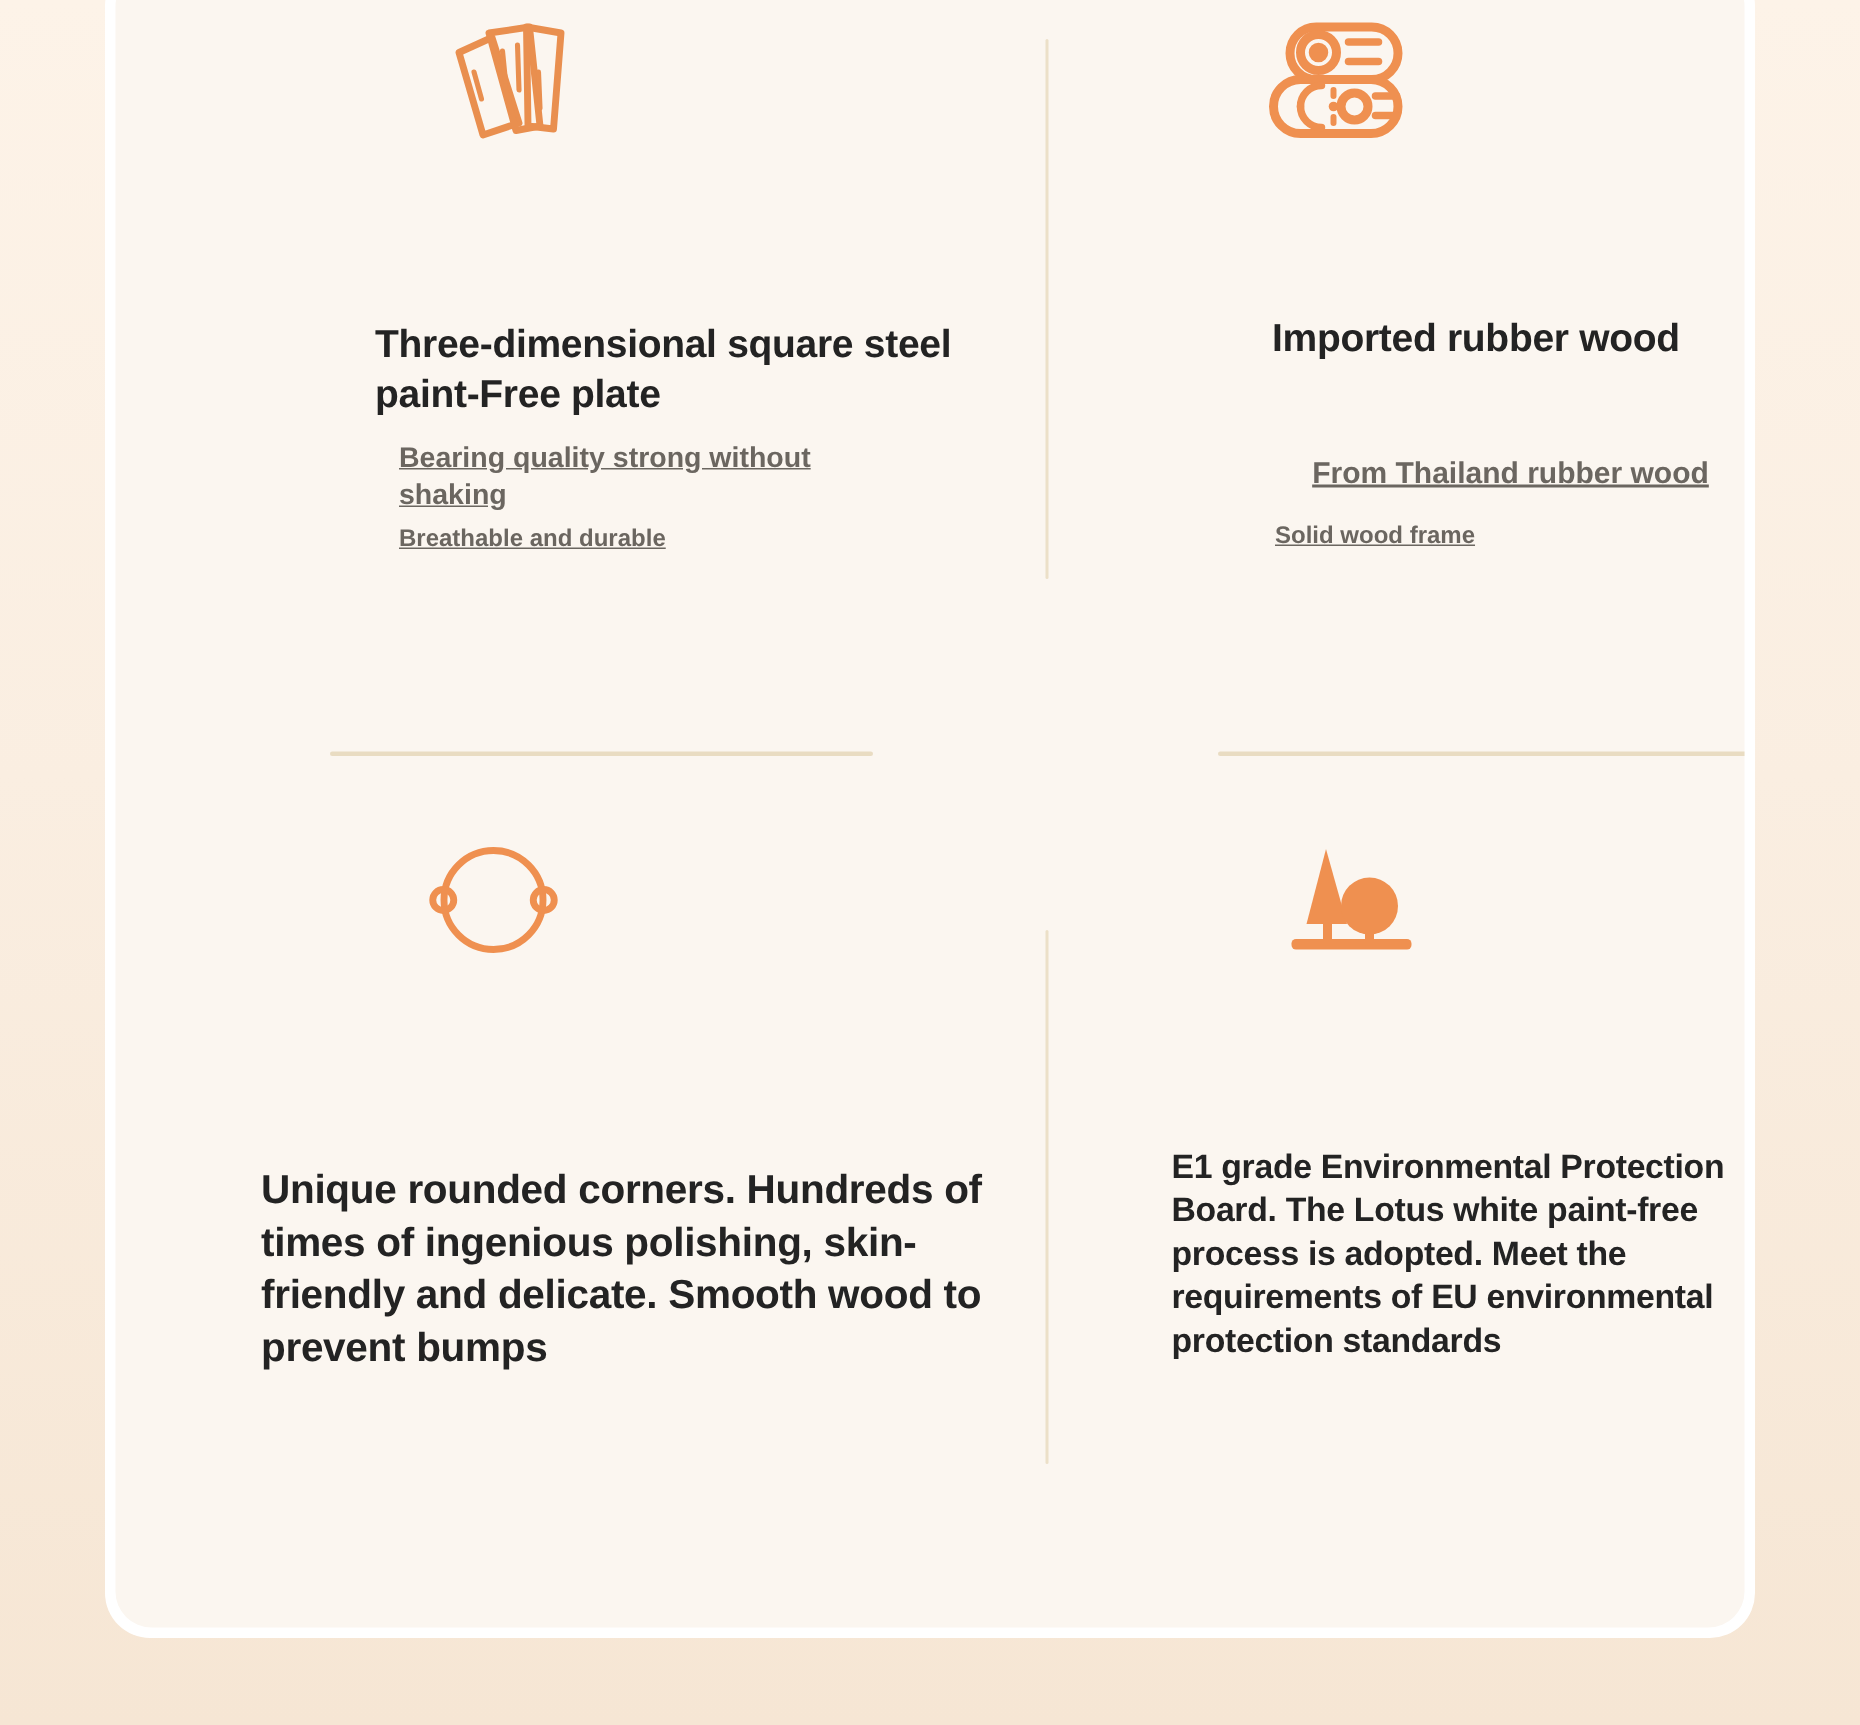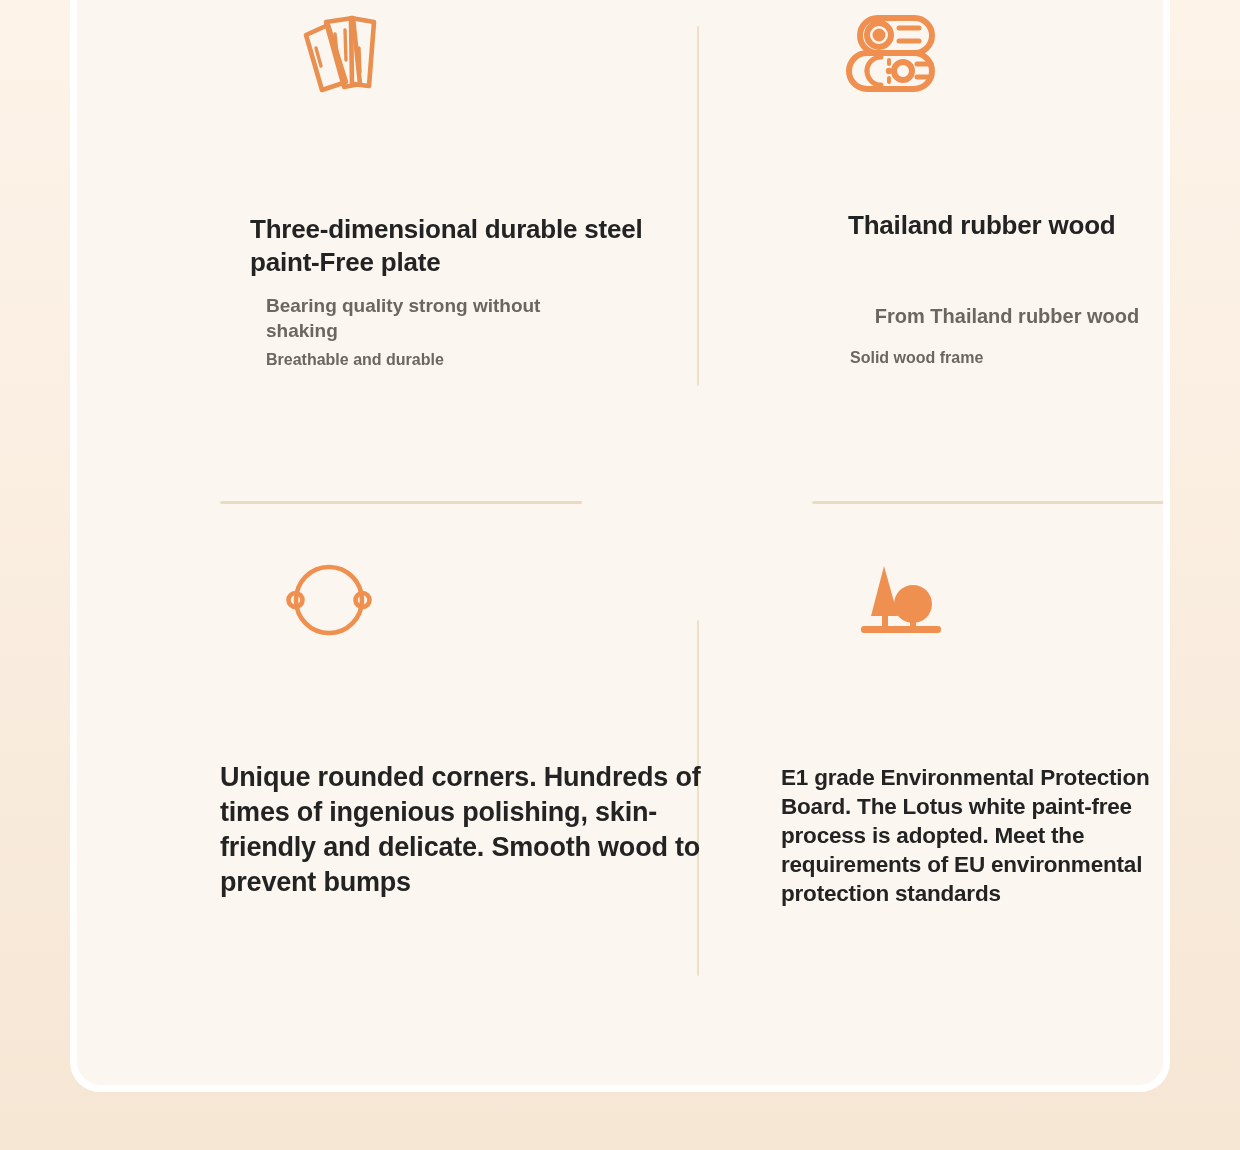--- a/index.html
+++ b/index.html
@@ -77,40 +77,41 @@
   .title {
     position: absolute;
     font-weight: bold;
     color: #232323;
     letter-spacing: -0.2px;
   }
   .sub {
     position: absolute;
     font-weight: bold;
     color: #6b6660;
+    text-decoration: underline;
   }
   .body-text {
     position: absolute;
     font-weight: bold;
     color: #232323;
     letter-spacing: -0.2px;
   }
 
   
   #p1-title { left: 173px; top: 233px; width: 400px; font-size: 26px; line-height: 33px; }
   #p1-sub1  { left: 189px; top: 313px; width: 330px; font-size: 19px; line-height: 25px; }
   #p1-sub2  { left: 189px; top: 366px; width: 360px; font-size: 16px; line-height: 28px; }
 
   
   #p2-title { left: 771px; top: 229px; width: 300px; font-size: 26px; line-height: 33px; }
   #p2-sub1  { left: 750px; top: 323px; width: 360px; font-size: 20px; line-height: 26px; text-align: center; }
   #p2-sub2  { left: 773px; top: 365px; width: 330px; font-size: 16px; line-height: 26px; }
 
   
-  #p3-body  { left: 97px; top: 780px; width: 528px; font-size: 27px; line-height: 35px; margin-left: 46px; }
+  #p3-body  { left: 97px; top: 796px; width: 528px; font-size: 27px; line-height: 35px; }
 
   
   #p4-body  { left: 704px; top: 783px; width: 432px; font-size: 22.5px; line-height: 29px; }
 </style>
 </head>
 <body>
 
 <div class="page-frame"></div>
 
 <div class="card-outline"></div>
@@ -128,21 +129,21 @@
         <path d="M18 25 L40 15 L58 72 L34 80 Z"></path>
         <path d="M38 12 L65 8 L72 74 L56 77 Z"></path>
         <path d="M63 8 L86 12 L81 76 L64 74 Z"></path>
         <path d="M28 38 L33 56" stroke-width="3.4"></path>
         <path d="M47 24 L49 44" stroke-width="3.4"></path>
         <path d="M57 20 L58 50" stroke-width="3.4"></path>
         <path d="M71 38 L72 62" stroke-width="3.4"></path>
       </g>
     </svg>
   </div>
-  <div class="title" id="p1-title">Three-dimensional durable steel paint-Free plate</div>
+  <div class="title" id="p1-title">Three-dimensional square steel paint-Free plate</div>
   <div class="sub" id="p1-sub1">Bearing quality strong without shaking</div>
   <div class="sub" id="p1-sub2">Breathable and durable</div>
 
   <div class="icon-wrap" style="left:760px; top:28px;">
     <svg width="110" height="92" viewBox="0 0 110 92" fill="none">
       <g stroke="#ef9050" stroke-width="6" stroke-linejoin="round" stroke-linecap="round">
         <rect x="23" y="10" width="72" height="35" rx="17.5"></rect>
         <rect x="12" y="45" width="83" height="36" rx="18"></rect>
         <circle cx="42" cy="27" r="12"></circle>
         <circle cx="42" cy="27" r="3.5" fill="#ef9050"></circle>
@@ -152,21 +153,21 @@
         <path d="M30 63 a14 14 0 0 0 14 14" stroke-width="5"></path>
         <circle cx="52" cy="63" r="3.2" fill="#ef9050" stroke="none"></circle>
         <path d="M52 52 V56" stroke-width="4"></path>
         <path d="M52 70 V74" stroke-width="4"></path>
         <circle cx="66" cy="63" r="9"></circle>
         <path d="M80 56 H94" stroke-width="5"></path>
         <path d="M80 69 H94" stroke-width="5"></path>
       </g>
     </svg>
   </div>
-  <div class="title" id="p2-title">Thailand rubber wood</div>
+  <div class="title" id="p2-title">Imported rubber wood</div>
   <div class="sub" id="p2-sub1">From Thailand rubber wood</div>
   <div class="sub" id="p2-sub2">Solid wood frame</div>
 
   <div class="icon-wrap" style="left:207px; top:572px;">
     <svg width="90" height="96" viewBox="0 0 90 96" fill="none">
       <g stroke="#ef9050" stroke-width="4.6">
         <circle cx="45" cy="48" r="33"></circle>
         <circle cx="11.5" cy="48" r="7"></circle>
         <circle cx="78.5" cy="48" r="7"></circle>
       </g>

